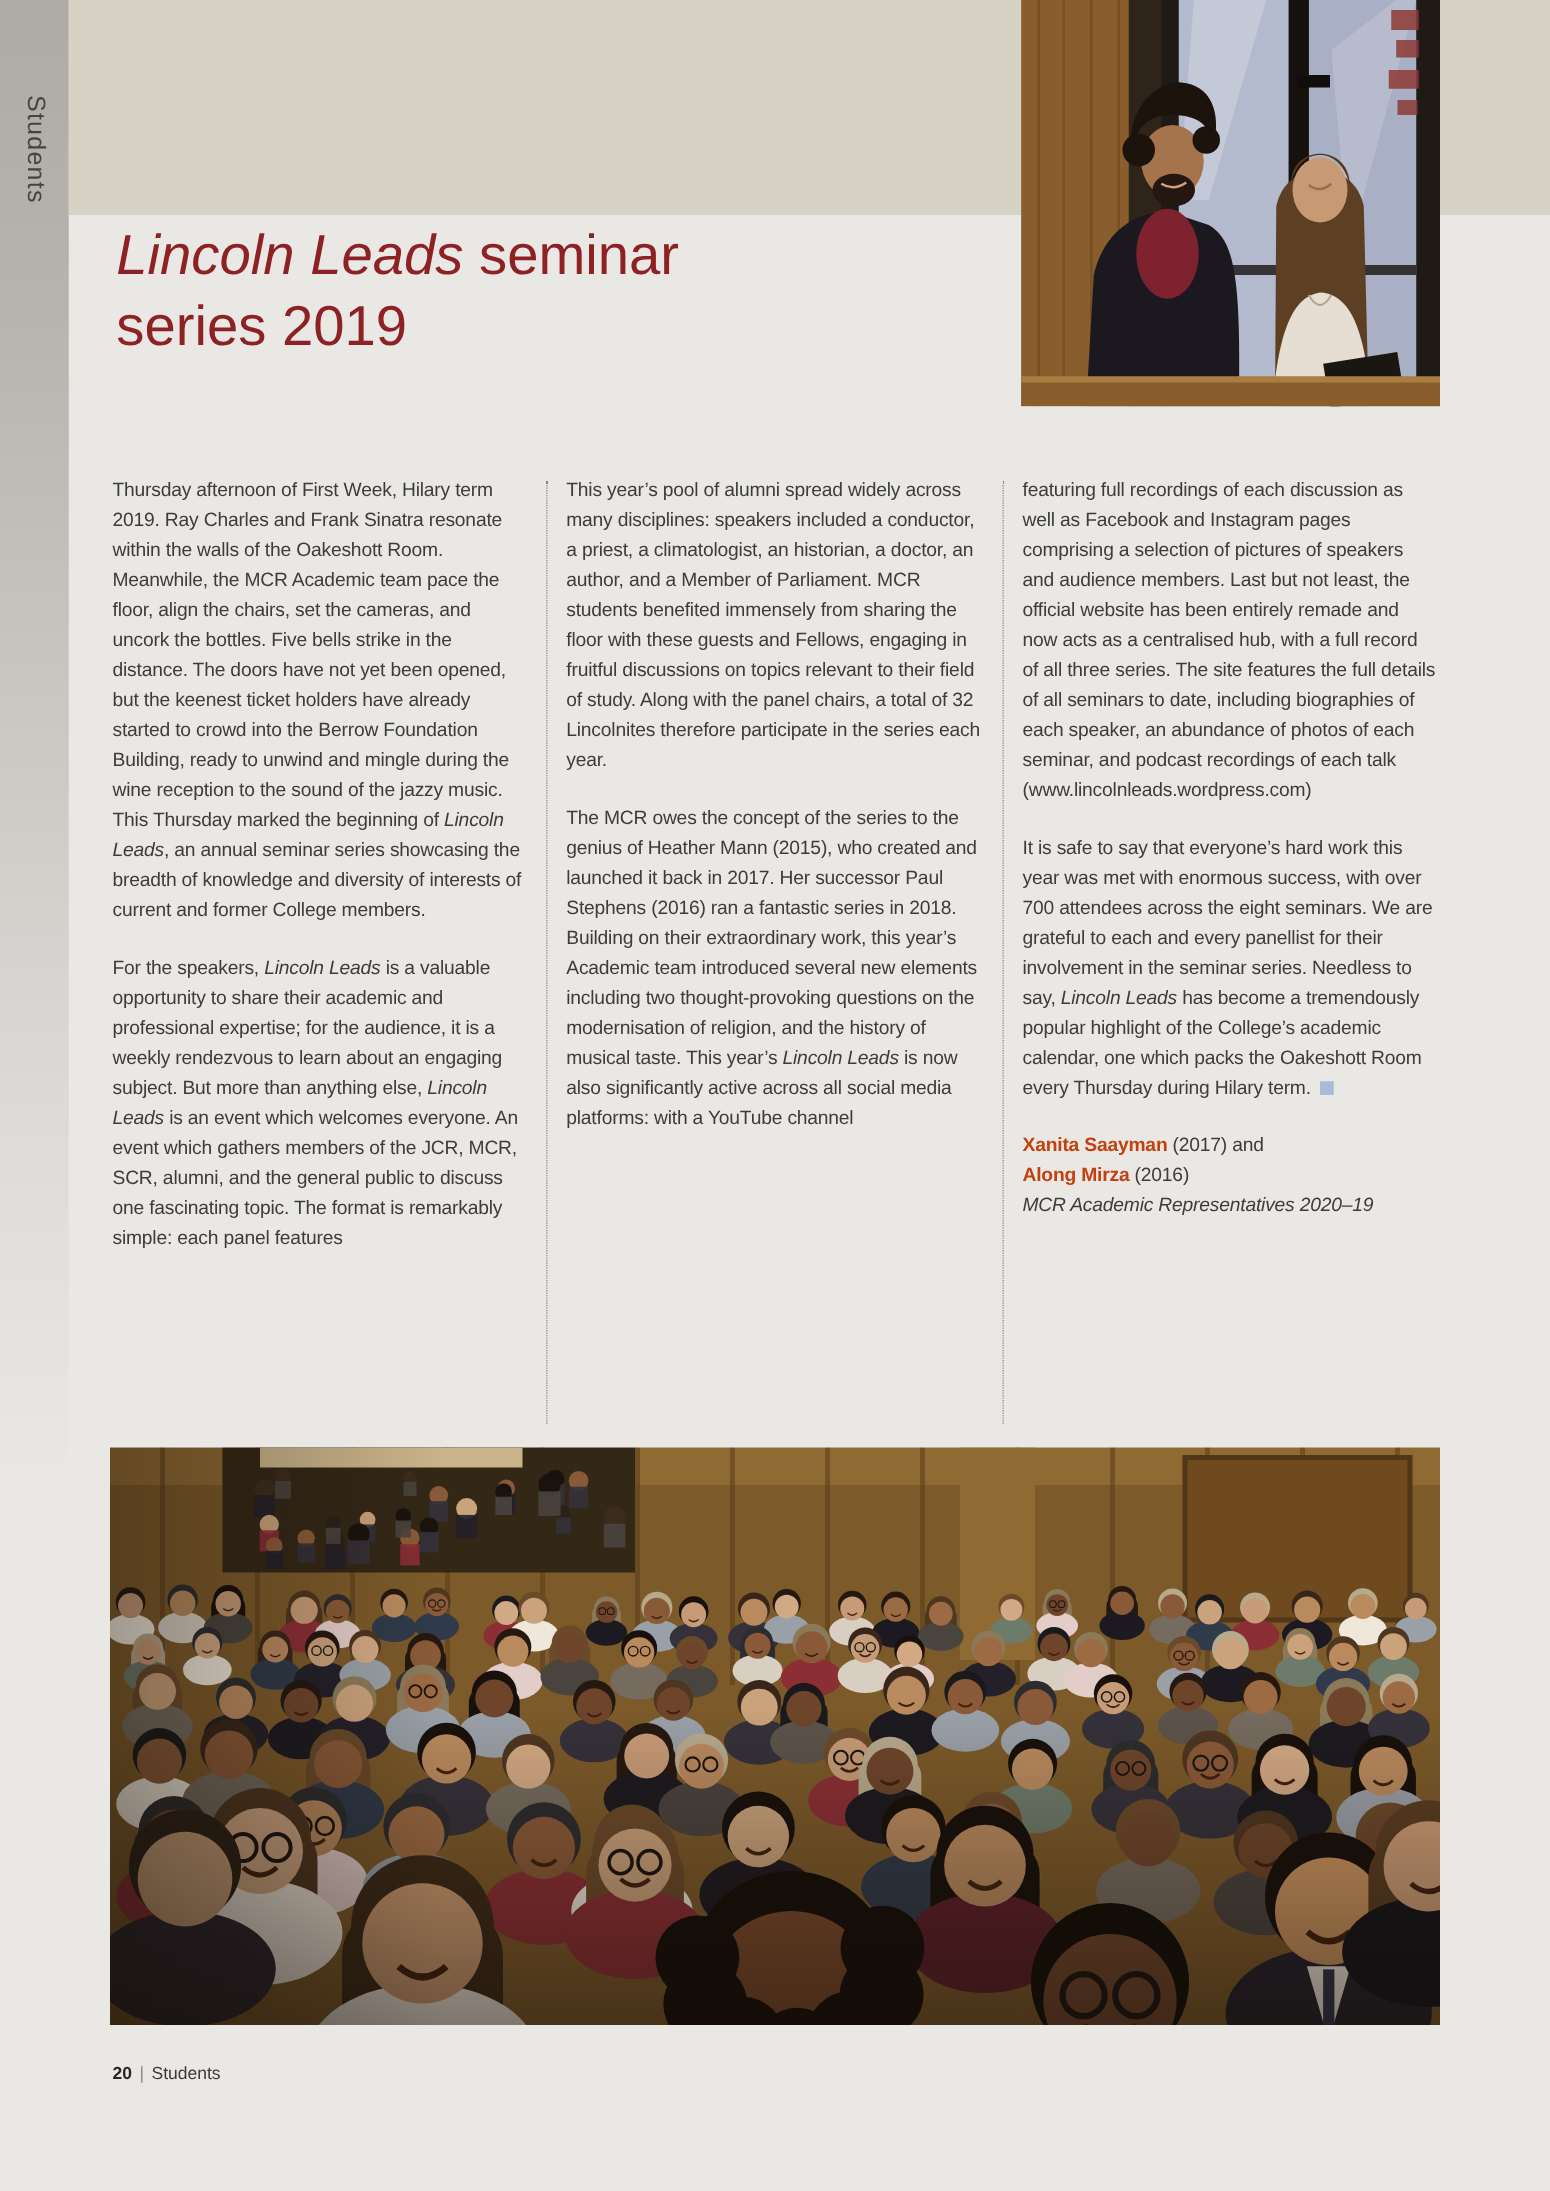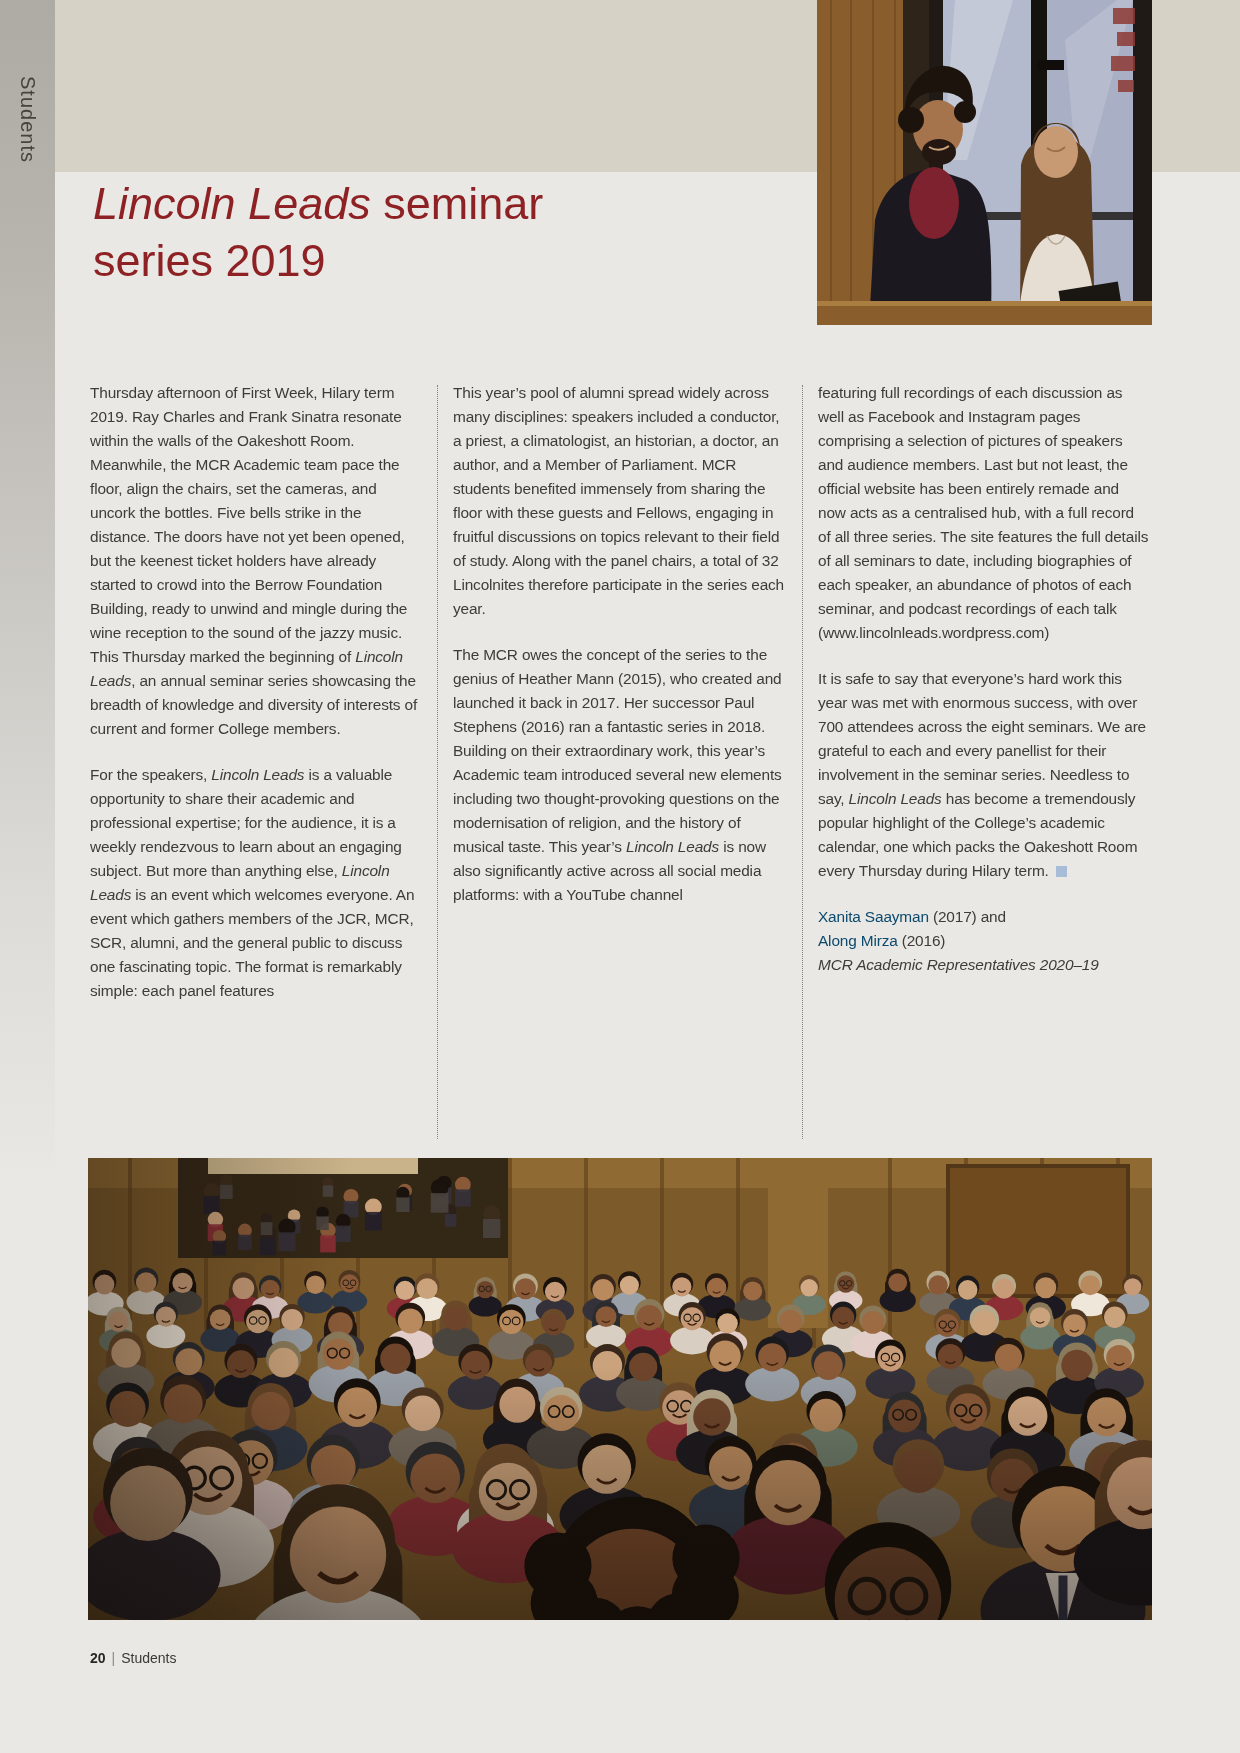--- a/index.html
+++ b/index.html
@@ -32,21 +32,21 @@
   
   .columns{
     position:absolute;left:90px;top:357px;width:1060px;
     display:grid;grid-template-columns:330px 332px 332px;column-gap:33px;margin-top:24px;
   }
   .col p{
     margin:0 0 22px 0;font-size:15.4px;line-height:24px;
     color:#3d3c39;letter-spacing:-0.15px;
   }
   .col p em{font-style:italic;}
-  .col p strong{font-weight:normal;color:#0c4a6e;}
+  .col p strong{font-weight:bold;color:#c2410c;}
   .divider{position:absolute;top:4px;height:754px;width:0;border-left:1px dotted #85837d;}
   .divider.d1{left:347px;}
   .divider.d2{left:712px;}
   .endmark{display:inline-block;width:11px;height:11px;background:#a7bdd7;margin-left:7px;vertical-align:-1px;}
   
   .footer{position:absolute;left:90px;top:1650px;font-size:14px;color:#3a3935;}
   .footer .pg{font-weight:bold;color:#282723;}
   .footer .sep{color:#8b8984;margin:0 6px;font-weight:300;}
 </style>
 </head>

